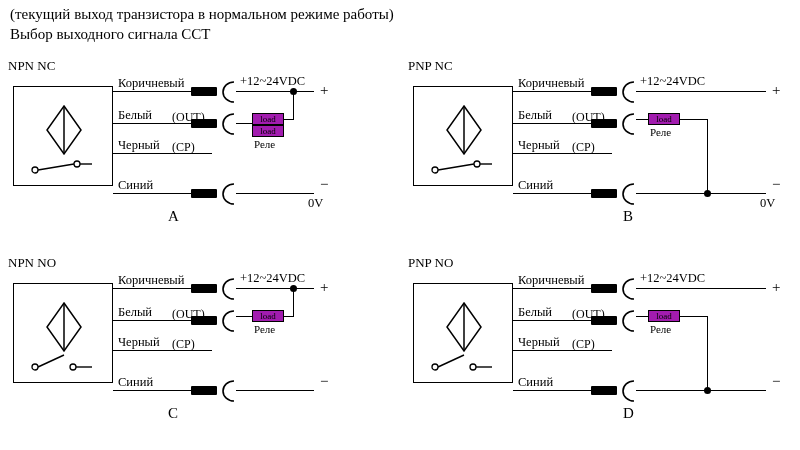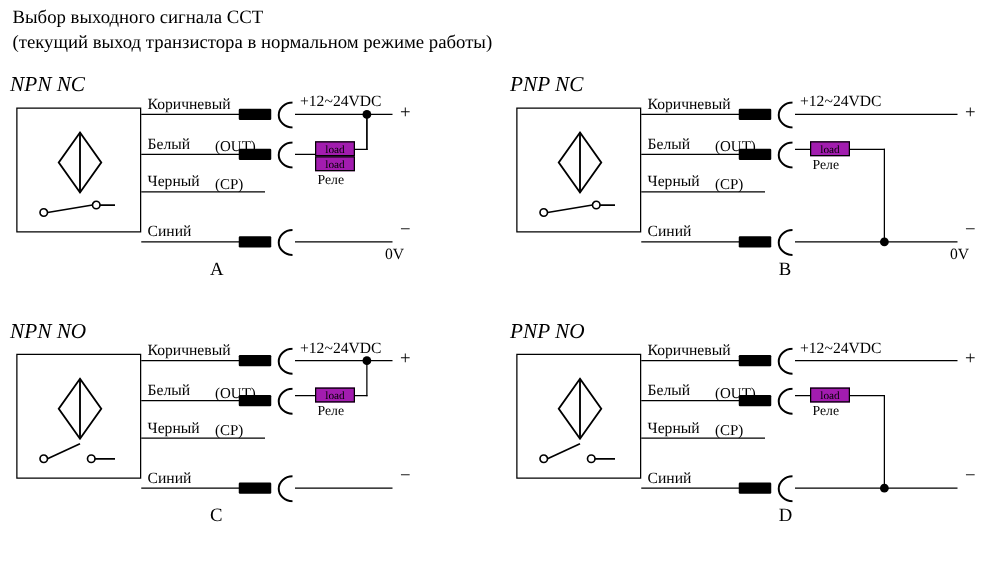--- a/index.html
+++ b/index.html
@@ -32,23 +32,22 @@
   }
   .panel {
     position: absolute;
     width: 390px;
     height: 175px;
   }
   .panel-label {
     position: absolute;
     left: 0px;
     top: 0px;
-    font-size: 17px;
-    white-space: nowrap;
-    font-style: italic;
+    font-size: 13px;
+    white-space: nowrap;
   }
   .panel-letter {
     position: absolute;
     font-size: 15px;
     font-family: "Liberation Serif", serif;
   }
   
   .sensor-box {
     position: absolute;
     border: 1.6px solid #000;
@@ -123,22 +122,22 @@
     font-size: 12.5px;
     font-family: "Liberation Serif", serif;
   }
 </style>
 </head>
 <body>
 
 <div class="page">
 
   <div class="title-block">
+    <div class="title-line">(текущий выход транзистора в нормальном режиме работы)</div>
     <div class="title-line">Выбор выходного сигнала CCT</div>
-    <div class="title-line">(текущий выход транзистора в нормальном режиме работы)</div>
   </div>
 
   <div class="panel" style="left:8px; top:58px;">
     <div class="panel-label">NPN NC</div>
     <div class="panel-letter" style="left:160px; top:150px;">A</div>
 
     <div class="sensor-box" style="left:5px; top:28px; width:100px; height:100px;"></div>
 
     <svg style="position:absolute; left:36px; top:46px;" width="40" height="52">
       <polygon points="20,2 37,26 20,50 3,26" fill="none" stroke="#000" stroke-width="1.5"></polygon>

